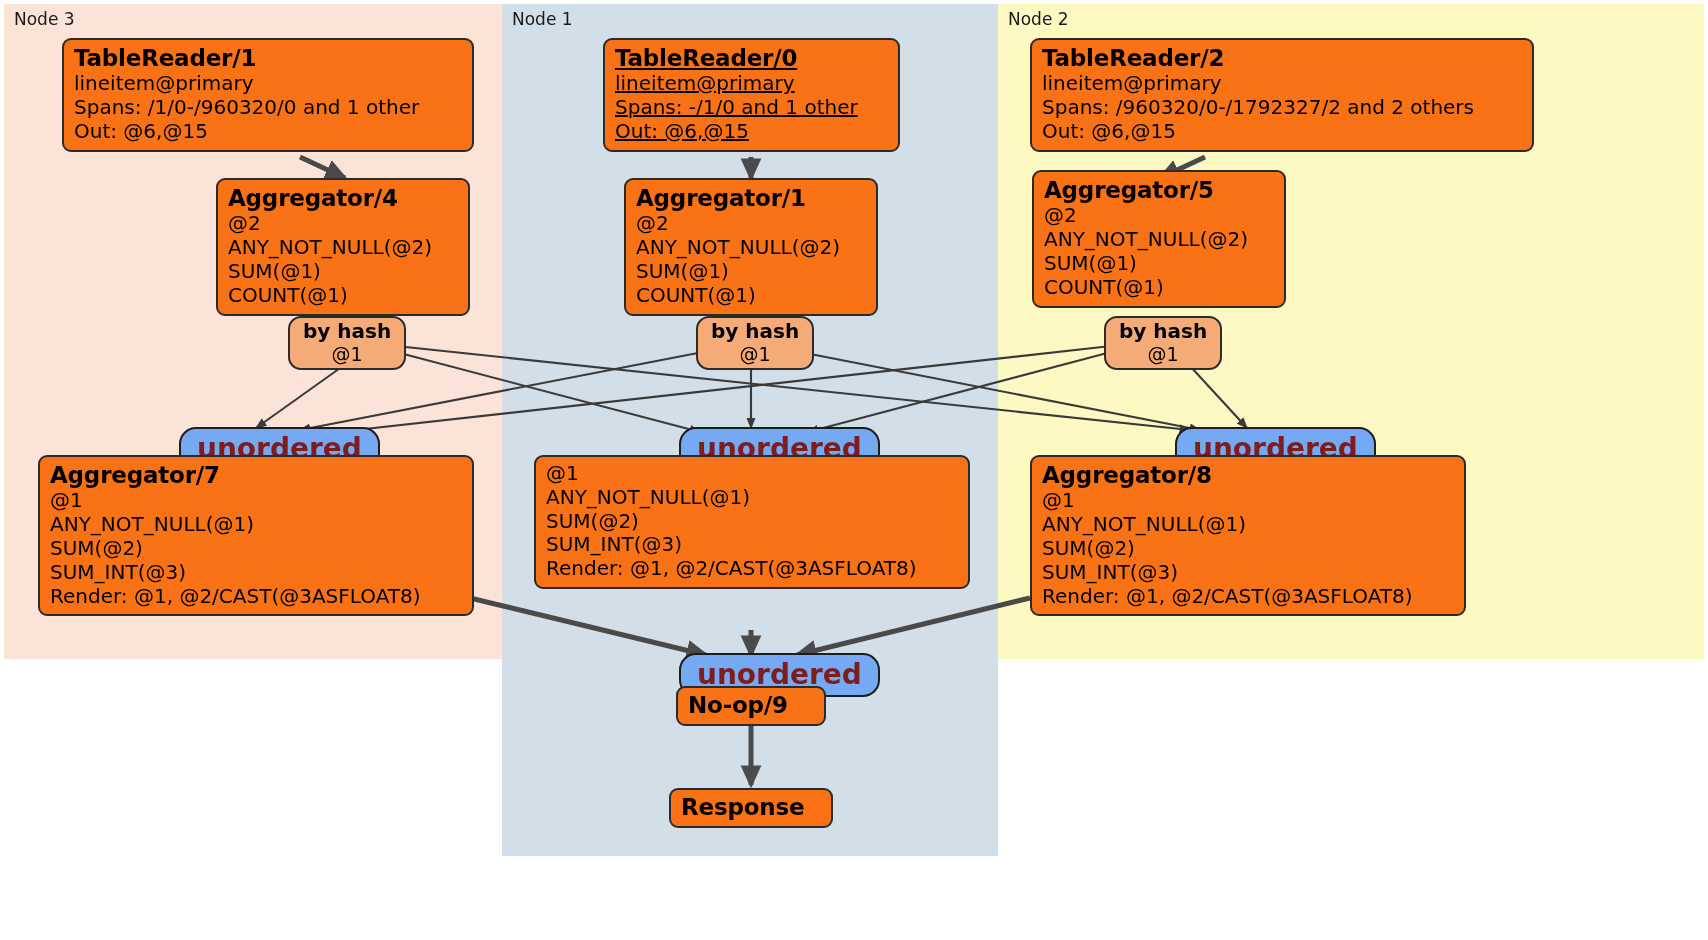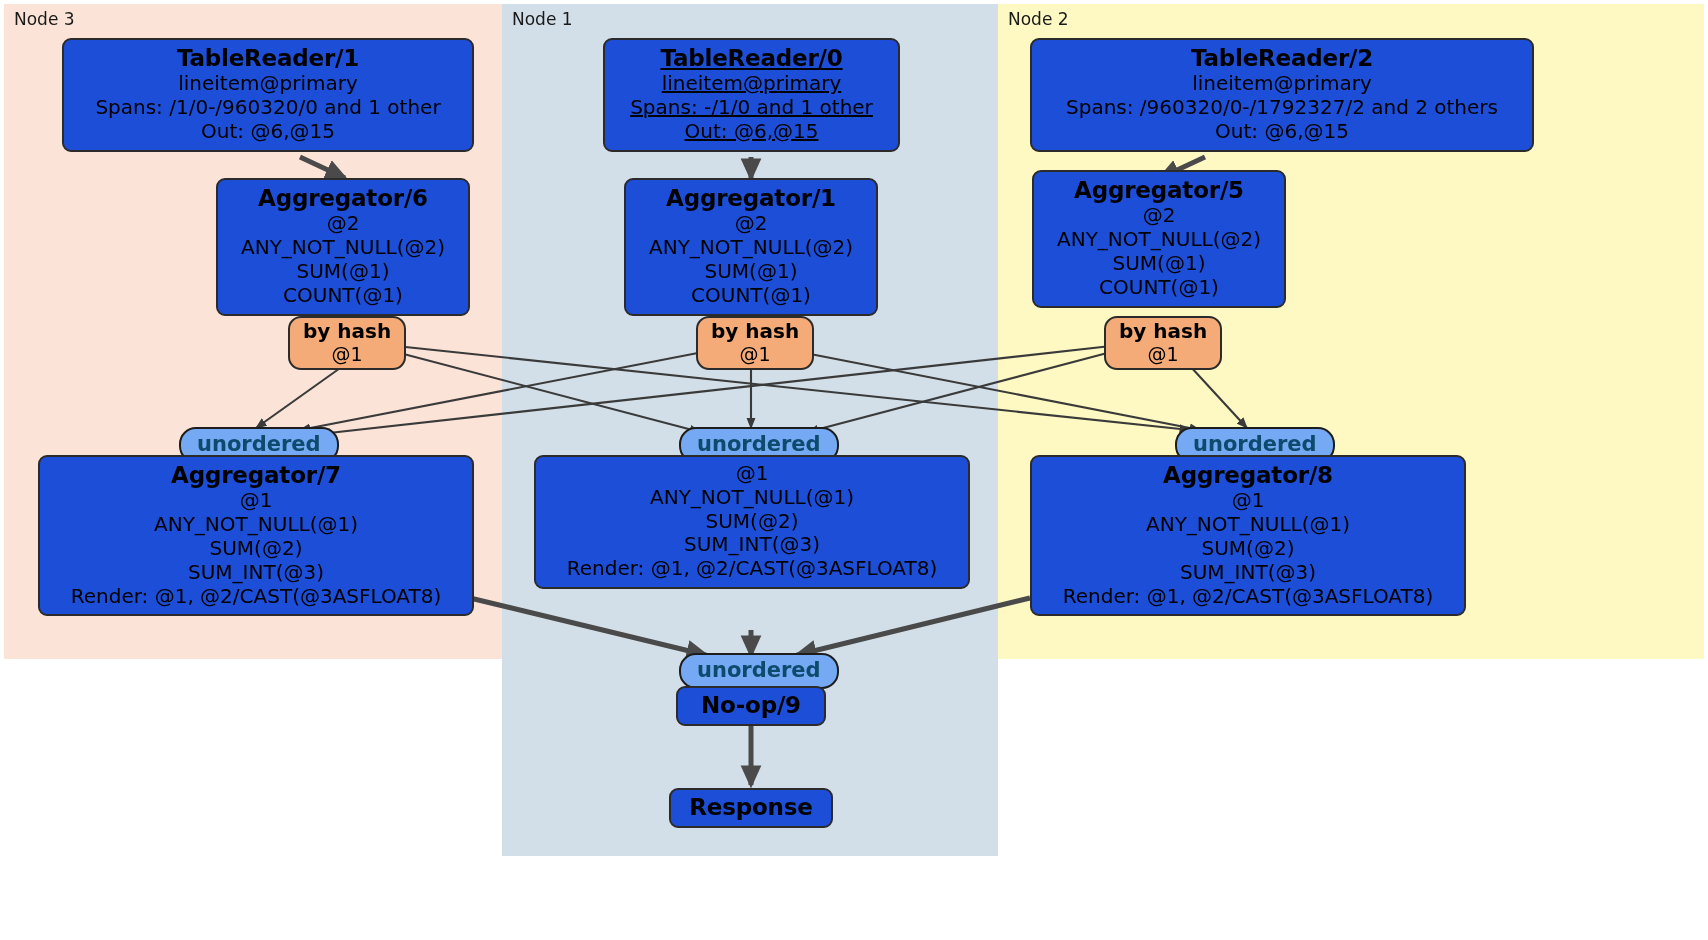--- a/index.html
+++ b/index.html
@@ -39,24 +39,23 @@
     position: absolute;
     left: 0; top: 0;
     width: 1708px; height: 940px;
     pointer-events: none;
   }
 
   
   .proc {
     position: absolute;
     box-sizing: border-box;
-    background: #1d4ed8;
+    background: #f97316;
     border: 2px solid #2b2b2b;
     border-radius: 9px;
-    text-align: center;
     padding: 5px 10px 6px 10px;
     color: #000;
     line-height: 1.19;
   }
   .proc .title {
     font-weight: bold;
     font-size: 23px;
     letter-spacing: -0.2px;
     white-space: nowrap;
   }
@@ -89,22 +88,22 @@
 
   
   .sync {
     position: absolute;
     box-sizing: border-box;
     background: #76a9f3;
     border: 2px solid #1d1d1d;
     border-radius: 17px;
     text-align: center;
     font-weight: bold;
-    font-size: 21px;
-    color: #0c4a6e;
+    font-size: 28px;
+    color: #7f1d1d;
     padding: 3px 16px 4px 16px;
     white-space: nowrap;
     line-height: 1.18;
   }
 </style>
 </head>
 <body>
 
 <div id="canvas">
 
@@ -166,21 +165,21 @@
   </div>
 
   <div class="proc" style="left:1030px; top:38px; width:504px;">
     <div class="title">TableReader/2</div>
     <div class="line">lineitem@primary</div>
     <div class="line">Spans: /960320/0-/1792327/2 and 2 others</div>
     <div class="line">Out: @6,@15</div>
   </div>
 
   <div class="proc" style="left:216px; top:178px; width:254px;">
-    <div class="title">Aggregator/6</div>
+    <div class="title">Aggregator/4</div>
     <div class="line">@2</div>
     <div class="line">ANY_NOT_NULL(@2)</div>
     <div class="line">SUM(@1)</div>
     <div class="line">COUNT(@1)</div>
   </div>
 
   <div class="proc" style="left:624px; top:178px; width:254px;">
     <div class="title">Aggregator/1</div>
     <div class="line">@2</div>
     <div class="line">ANY_NOT_NULL(@2)</div>

